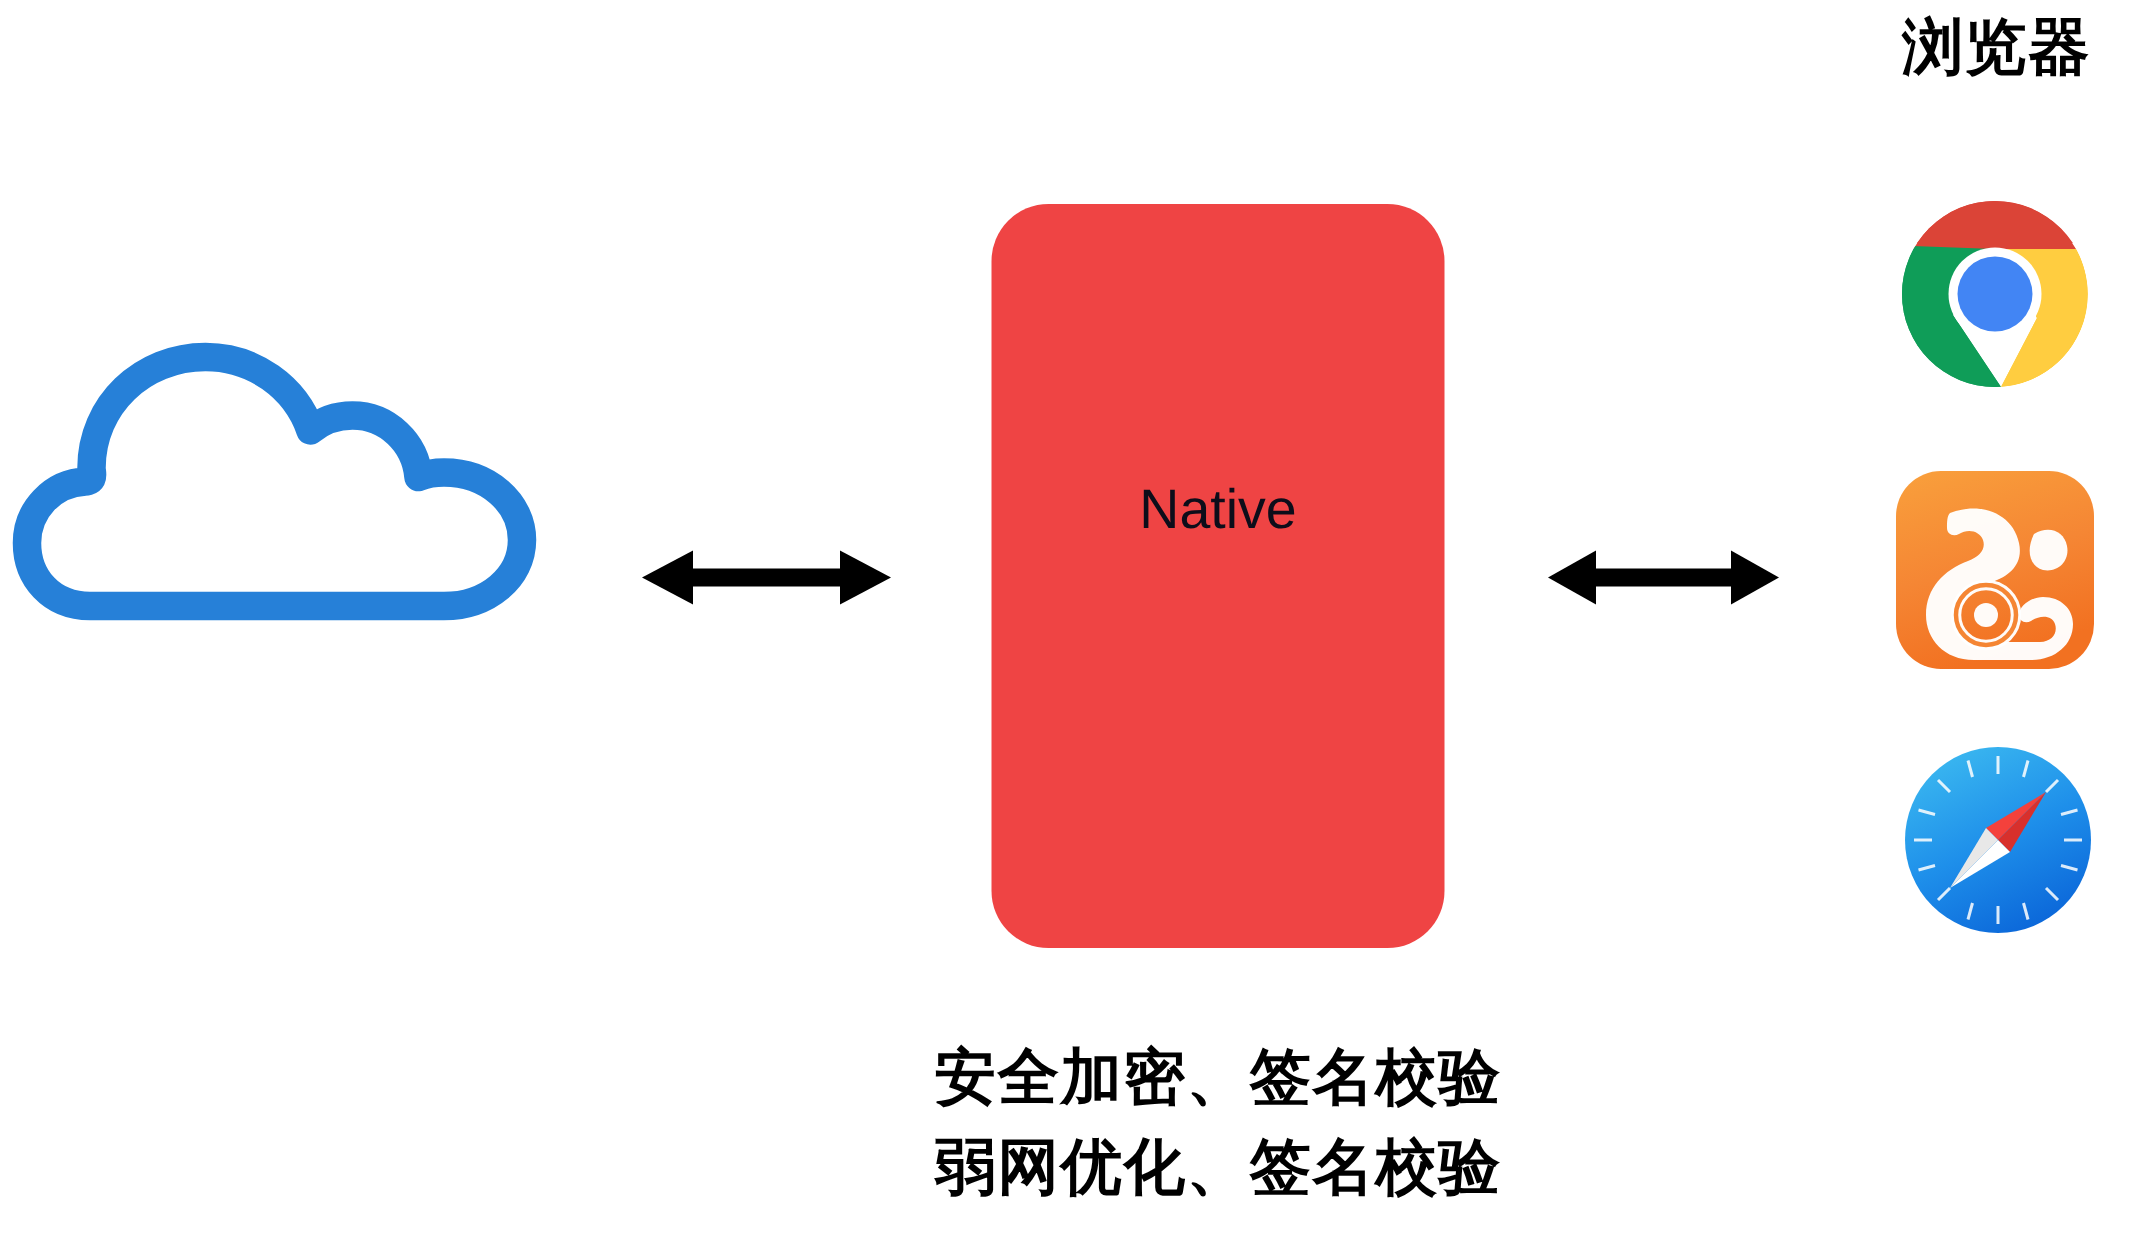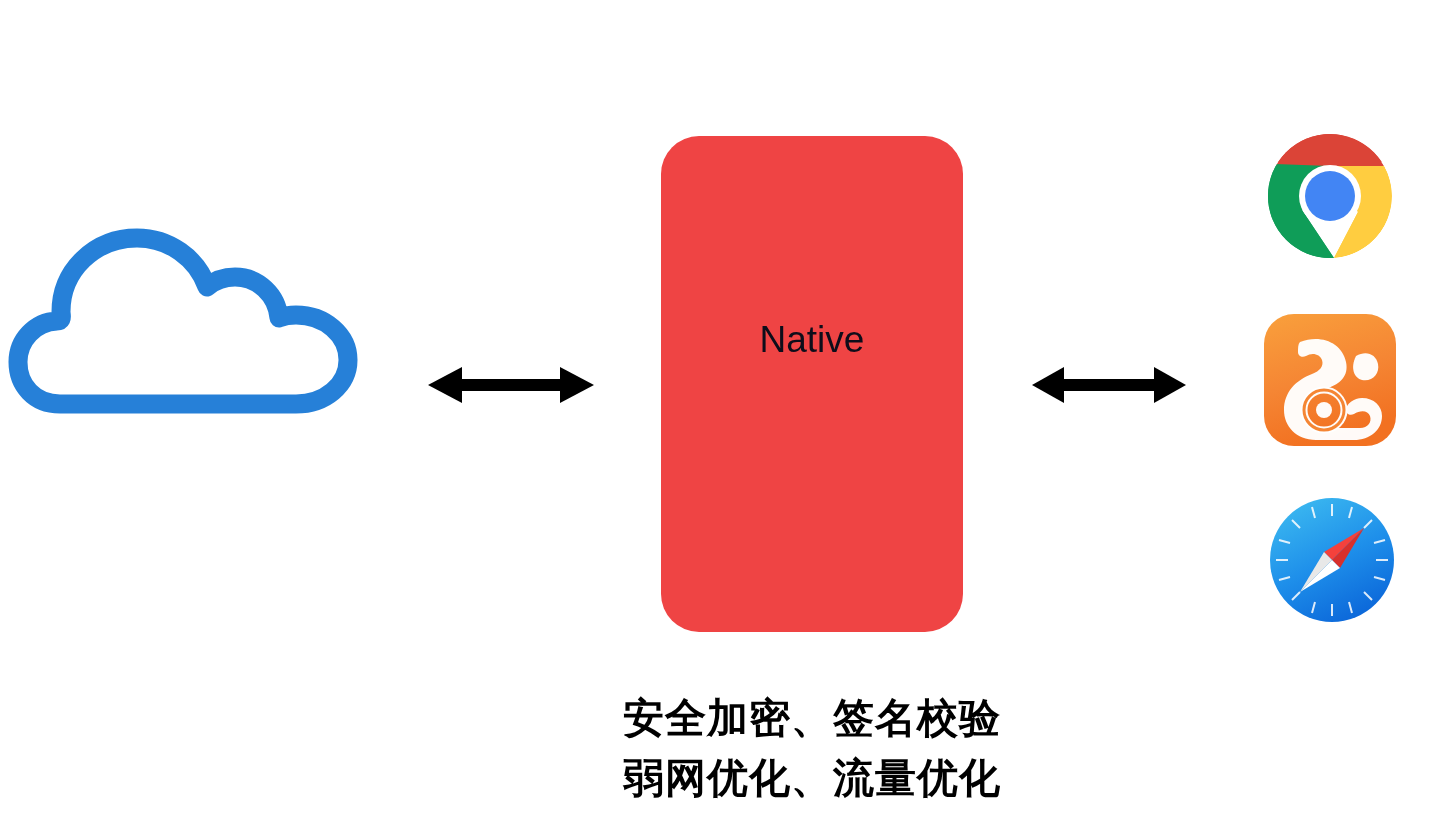--- a/index.html
+++ b/index.html
@@ -109,20 +109,21 @@
     letter-spacing: 1px;
     color: #000000;
     white-space: nowrap;
   }
 </style>
 </head>
 <body>
 
 <div id="canvas">
 
+  <div id="browsers-title">浏览器</div>
 
   <div id="cloud-shape">
     <svg viewBox="0 0 364 196" width="364" height="196" xmlns="http://www.w3.org/2000/svg">
       <path d="M 52 182
                C 26 182 10 163 10 140
                C 10 118 27 100 49 99
                C 49 99 52 99 53 97
                C 54 95 53 92 53 90
                C 53 48 87 16 129 16
                C 161 16 189 36 199 65
@@ -254,16 +255,16 @@
 
       <polygon points="100,36 68,68 60,60" fill="#F4413C"></polygon>
       <polygon points="100,36 68,68 76,76" fill="#D8302C"></polygon>
       <polygon points="36,100 68,68 76,76" fill="#FFFFFF"></polygon>
       <polygon points="36,100 68,68 60,60" fill="#E8E8E8"></polygon>
     </svg>
   </div>
 
   <div id="sdk-caption">
     <div class="caption-line">安全加密、签名校验</div>
-    <div class="caption-line">弱网优化、流量优化</div>
+    <div class="caption-line">弱网优化、签名校验</div>
   </div>
 
 </div>
 
 </body></html>

